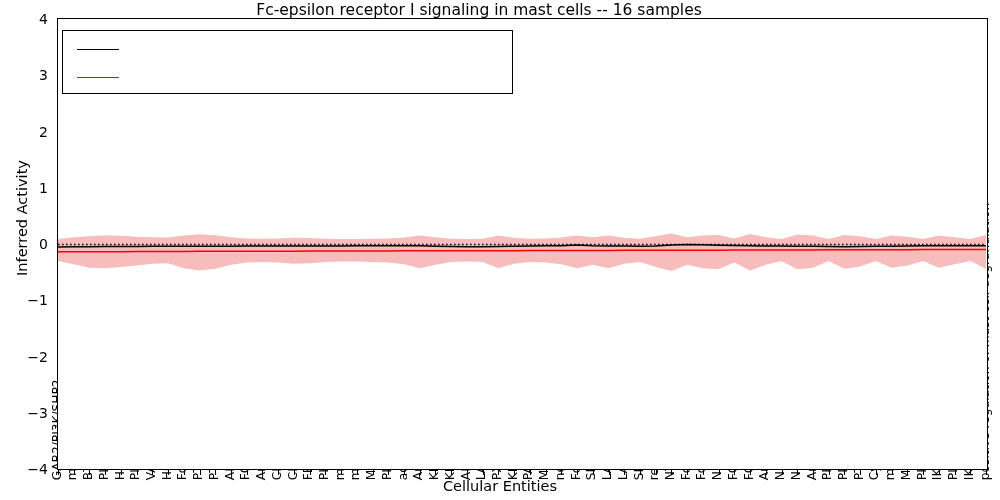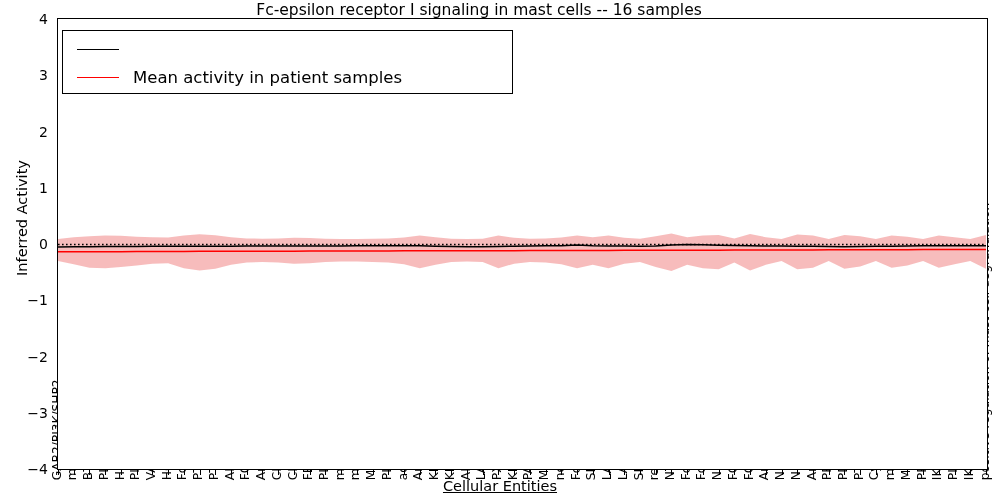--- a/index.html
+++ b/index.html
@@ -17,21 +17,21 @@
   }
   .plot-clip{position:absolute;left:0;top:0;width:100%;height:100%;overflow:hidden;}
 
   
   .ytick{position:absolute;right:1001px;width:60px;text-align:right;font-size:14px;color:#000;transform:translateY(-50%);}
   .ytick-mark{position:absolute;left:57px;width:6px;height:0;border-top:1.3px solid #000;}
   .ylabel{
     position:absolute;left:-188px;top:210px;width:420px;text-align:center;
     font-size:14.5px;color:#000;transform:rotate(-90deg);transform-origin:center center;
   }
-  .xlabel{position:absolute;left:0;top:478px;width:1000px;text-align:center;font-size:14.5px;color:#000;text-decoration:underline;}
+  .xlabel{position:absolute;left:0;top:478px;width:1000px;text-align:center;font-size:14.5px;color:#000;}
 
   
   .xtick-mark{position:absolute;top:470px;width:0;height:5px;border-left:1.1px solid #000;}
 
   
   .xcat{
     position:absolute;
     font-size:12.2px;color:#000;white-space:nowrap;
     transform-origin:left bottom;
     transform:rotate(-90deg);
@@ -213,17 +213,16 @@
         </svg>
     </div>
   </div>
 
   <div class="legend">
     <div class="legend-row">
       <span class="legend-line black"></span>
     </div>
     <div class="legend-row">
       <span class="legend-line red"></span>
-      <span class="legend-text">Mean activity in patient samples</span>
     </div>
   </div>
 
 </div>
 
 </body></html>

